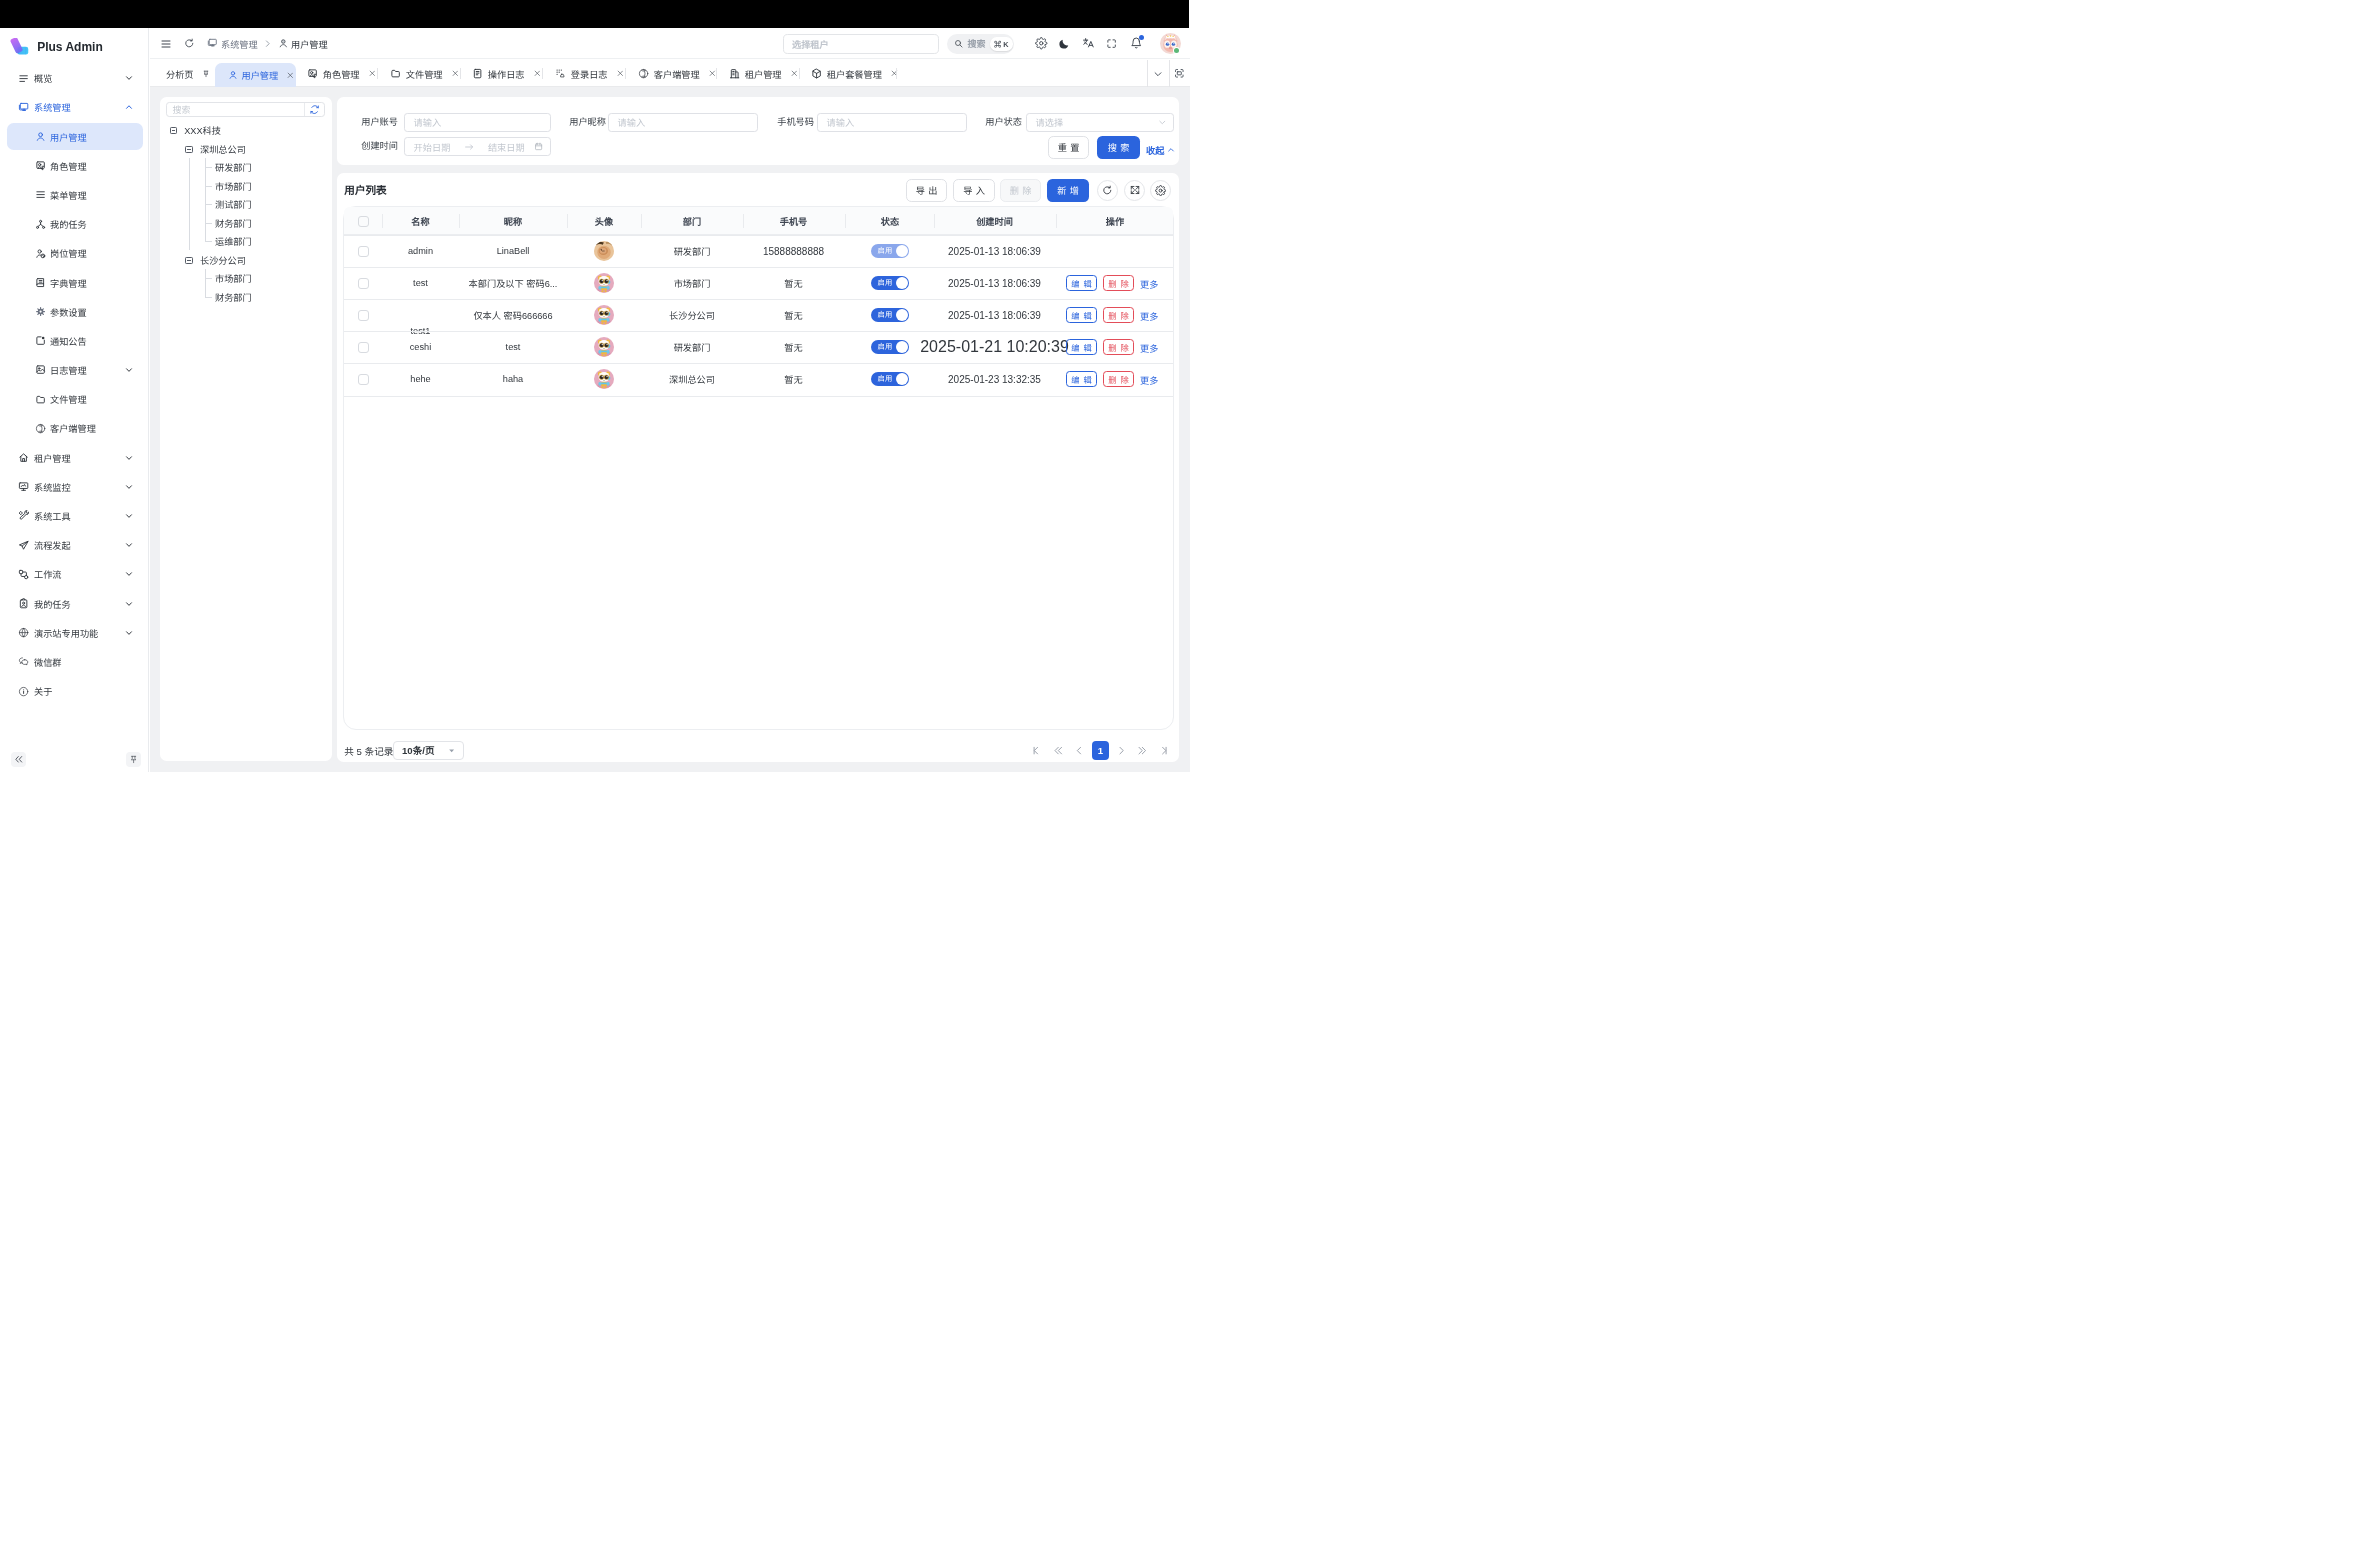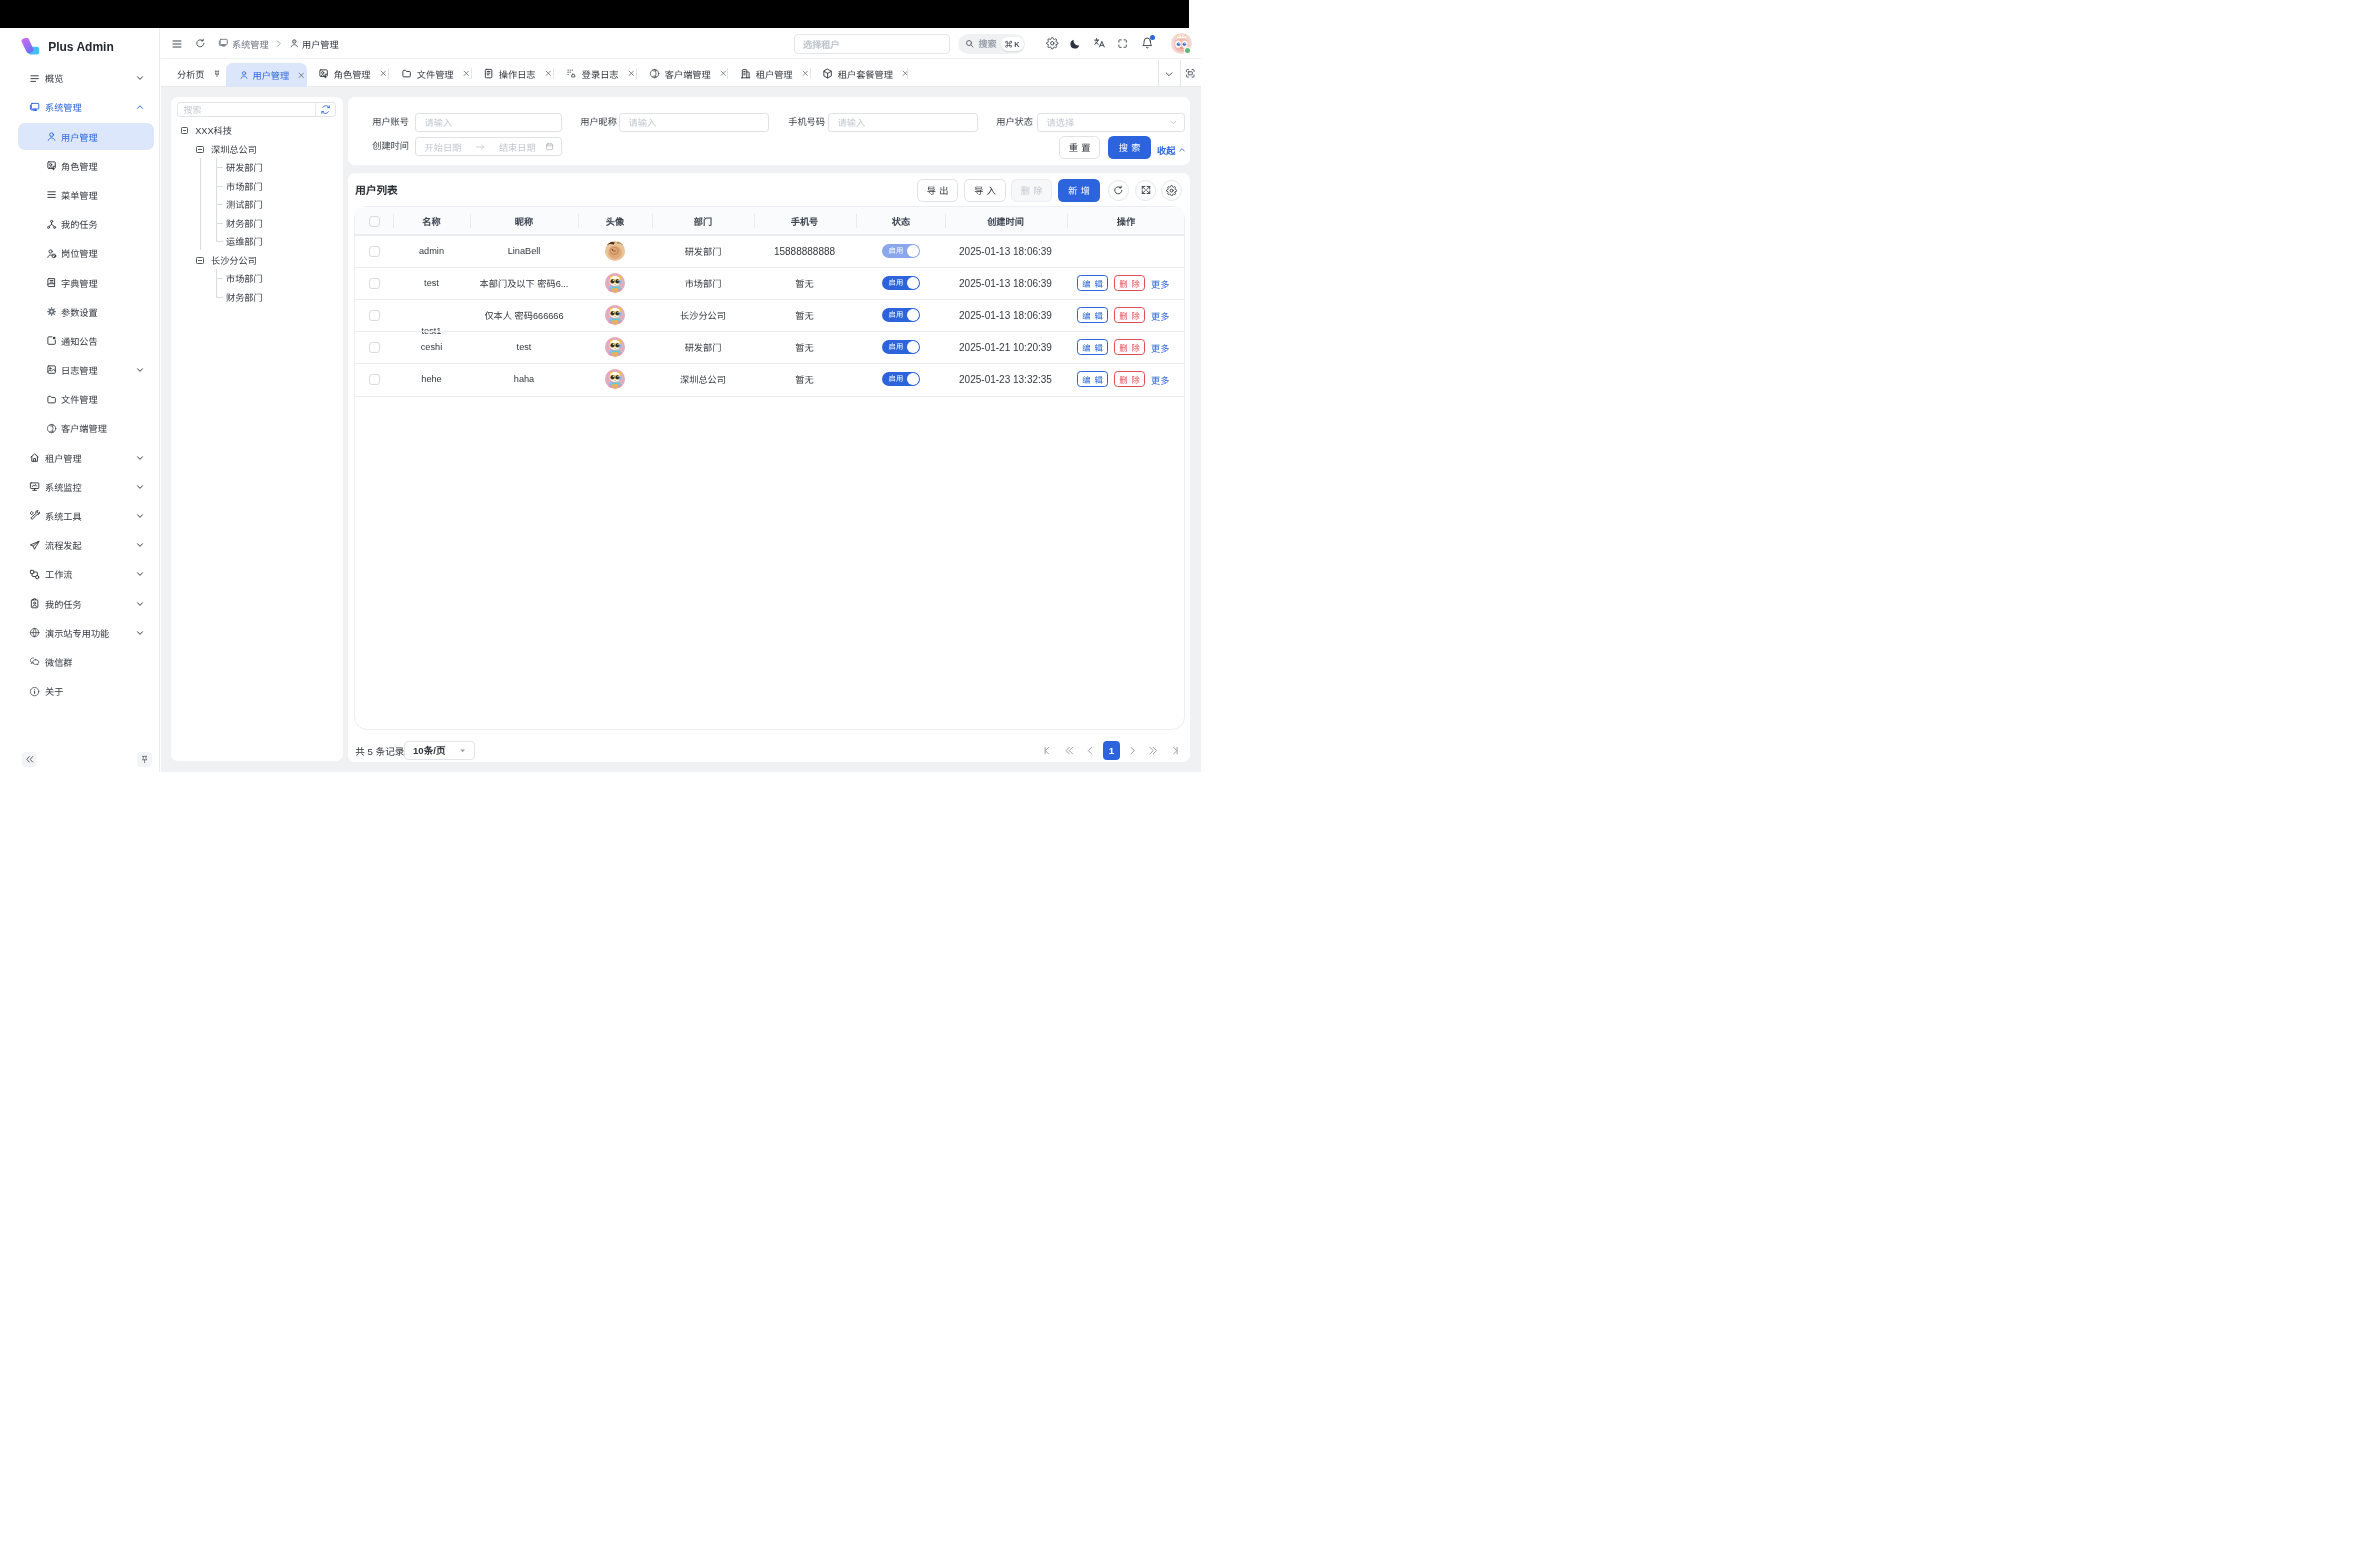--- a/index.html
+++ b/index.html
@@ -1,21 +1,21 @@
 <!DOCTYPE html>
 <html lang="zh-CN" style="font-size:10.6px"><head>
 <meta charset="UTF-8">
 <title>Plus Admin</title>
 <style>
 * { margin:0; padding:0; box-sizing:border-box; }
 html,body { width:1189px; height:772px; overflow:hidden; }
 body { font-family:"Liberation Sans", sans-serif; color:#32373d; background:#fff; }
 .abs { position:absolute;font-weight:bold; }
 .blackbar { position:absolute; left:0; top:0; width:1189px; height:28px; background:#000; z-index:50; }
-.app { position:absolute; left:12px; top:28px; width:1189px; height:544px; }
+.app { position:absolute; left:1px; top:28px; width:1189px; height:544px; }
 .sidebar { position:absolute; left:0; top:0; width:148px; height:744px; background:#fff; border-right:0.7px solid #e9ebee; z-index:5; }
 .logo { position:absolute; left:8.6px; top:8px; height:21px; display:flex; align-items:center; }
 .logo .txt { font-size:12px; font-weight:bold; color:#24292f; margin-left:6.6px; }
 .menu { position:absolute; left:0; top:37px; width:148px; }
 .mi { height:26.4px; margin:0 6px 2.8px; border-radius:6.6px; display:flex; align-items:center; position:relative; font-size:9.2px; color:#32373d; white-space:nowrap; }
 .mi .ic { position:absolute; left:10.6px; width:11.2px; height:11.2px; display:flex; align-items:center; justify-content:center; }
 .mi .tx { position:absolute; left:27px; white-space:nowrap; }
 .mi.sub .ic { left:28px; }
 .mi.sub .tx { left:43px; }
 .mi .chev { position:absolute; right:10px; width:8px; height:8px; display:flex; }
@@ -931,21 +931,21 @@
             </span>
           </span>
 <span class="cell" style="left:297px; top:124px; width:102px; height:32px;">研发部门</span>
 <span class="cell" style="left:399px; top:124px; width:101px; height:32px;">暂无</span>
 <span class="cell" style="left:501px; top:124px; width:90px; height:32px;">
             <span class="switch ">
               <span class="lb">启用</span>
               <span class="knob"></span>
             </span>
           </span>
-<span class="cell" style="left:590px; top:124px; width:121px; height:32px; font-size:10px;">2025-01-21 10:20:39</span>
+<span class="cell" style="left:590px; top:124px; width:121px; height:32px; font-size:16px;">2025-01-21 10:20:39</span>
 <span class="abtn edit" style="left:722px; top:132px;">编辑</span>
 <span class="abtn del" style="left:759px; top:132px;">删除</span>
 <span class="more" style="left:796px; top:134px;">更多</span>
 <span class="rborder" style="top:156px;"></span>
 <span class="cell" style="left:0px; top:156px; width:38px; height:32px;">
             <span class="ckb"></span>
           </span>
 <span class="cell" style="left:38px; top:156px; width:77px; height:32px;">hehe</span>
 <span class="cell" style="left:115px; top:156px; width:108px; height:32px;">haha</span>
 <span class="cell" style="left:223px; top:156px; width:74px; height:32px;">

